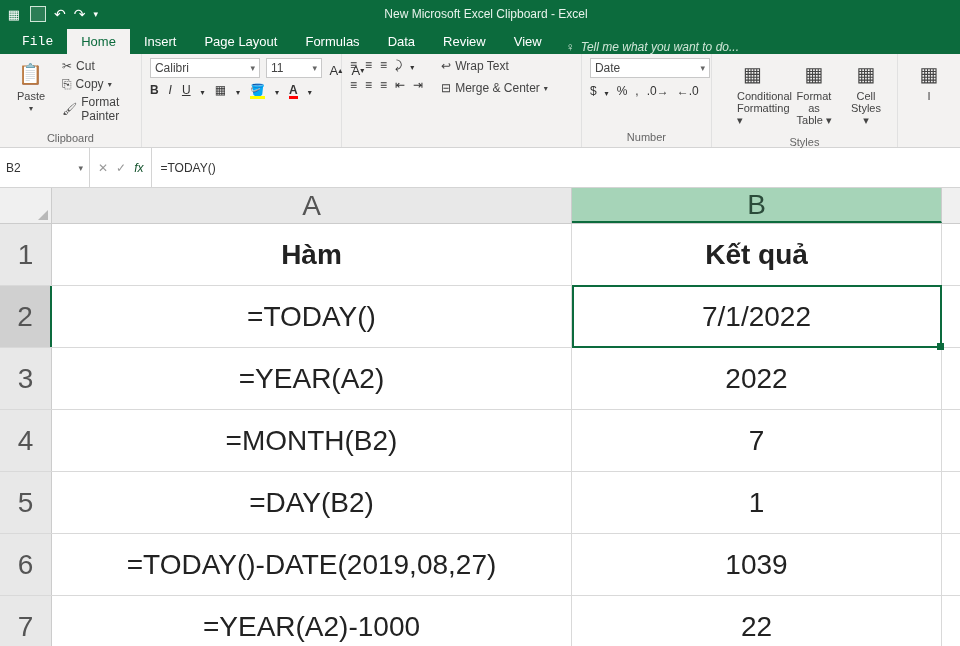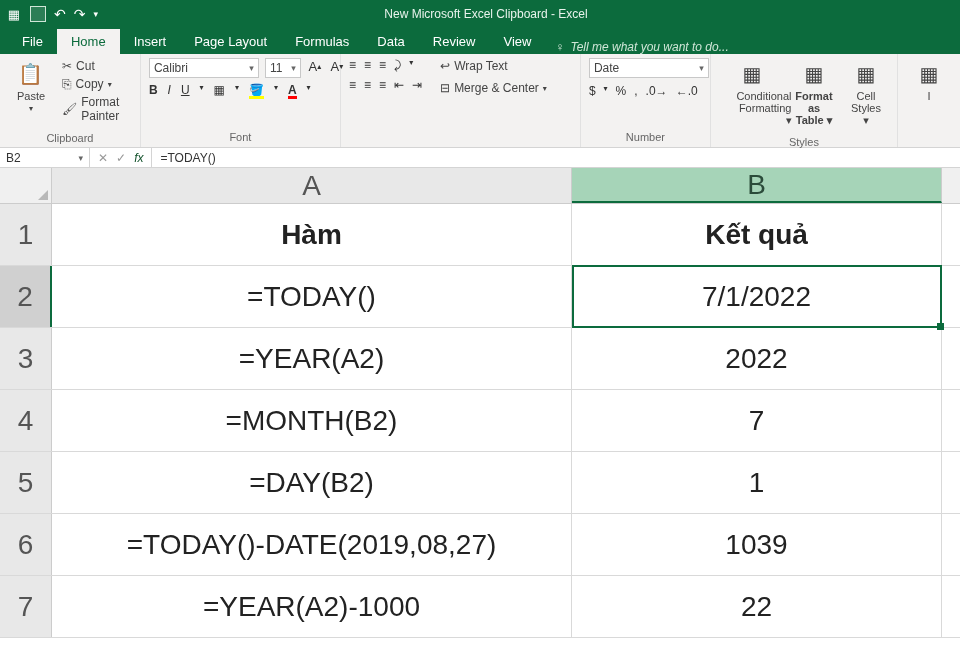--- a/index.html
+++ b/index.html
@@ -3,37 +3,37 @@
 <meta charset="utf-8">
 <style>
 * { box-sizing: border-box; margin: 0; padding: 0; font-family: "Segoe UI", Tahoma, sans-serif; }
 body { background: #fff; width: 960px; height: 646px; overflow: hidden; font-size: 12px; color:#333;}
 .titlebar { background:#0c6b3d; height:28px; display:flex; align-items:center; color:#fff; padding:0 6px; }
 .titlebar .qat{display:flex; align-items:center; gap:8px;}
 .titlebar .qat .box{width:16px;height:16px;border:1px solid #cfe6d7;background:#fff2;}
 .titlebar .title{flex:1; text-align:center; font-size:12px; color:#e8f3ec;}
 .tabbar{background:#0c6b3d; height:26px; display:flex; align-items:flex-end; color:#fff; padding-left:8px;}
 .tab{padding:5px 14px 5px 14px; font-size:13px; color:#fff; cursor:pointer;}
-.tab.file{background:#0c6b3d; color:#fff;}
+.tab.file{background:#0c6b3d; color:#fff;font-family:Liberation Mono, monospace;}
 .tab.active{background:#f3f2f1; color:#0c6b3d; font-weight:400;}
 .tellme{display:flex;align-items:center; gap:6px; color:#cfe6d7; font-style:italic; font-size:12px; padding:0 10px;}
 .ribbon{background:#f3f2f1; height:94px; border-bottom:1px solid #d4d4d4; display:flex;}
 .group{border-right:1px solid #e1e1e1; padding:4px 8px 2px 8px; display:flex; flex-direction:column; justify-content:space-between;}
 .group .body{display:flex; align-items:flex-start; gap:6px;}
 .group .label{text-align:center; font-size:11px; color:#666; padding:2px 0;margin-top:6px;}
 .smallbtn{display:flex;align-items:center;gap:4px; padding:1px 2px; font-size:12px; color:#444;}
 .stackv{display:flex;flex-direction:column; gap:2px;}
 .combo{height:20px;border:1px solid #c8c8c8; background:#fff; display:flex; align-items:center; padding:0 4px; font-size:12px; color:#444;}
 .combo .dd{margin-left:auto; font-size:9px; color:#666;}
-.btnrow{display:flex; gap:6px; align-items:flex-start;}
+.btnrow{display:flex; gap:6px; align-items:flex-end;}
 .ribbonicon{width:16px;height:16px;display:inline-flex;align-items:center;justify-content:center;font-size:13px;}
 .bigbtn{display:flex;flex-direction:column;align-items:center;justify-content:flex-start;gap:2px; font-size:11px; color:#444; padding:2px 4px; min-width:46px;}
 .bigbtn .ic{width:28px;height:28px;display:flex;align-items:center;justify-content:center;font-size:20px;}
 
-.namebox-row{height:20px; border-bottom:1px solid #d4d4d4; display:flex; align-items:stretch; background:#fff;}
+.namebox-row{height:40px; border-bottom:1px solid #d4d4d4; display:flex; align-items:stretch; background:#fff;}
 .namebox{width:90px; border-right:1px solid #d4d4d4; display:flex; align-items:center; padding:0 6px; font-size:12px;}
 .namebox .dd{margin-left:auto; font-size:9px; color:#666;}
 .fxbtns{display:flex; align-items:center; gap:8px; padding:0 8px; color:#999; border-right:1px solid #d4d4d4;}
 .fxbtns .fx{font-style:italic; color:#14532d;}
 .formula{flex:1; display:flex; align-items:center; padding:0 8px; font-size:12px; color:#333;}
 
 .sheet{position:relative; height:474px; overflow:hidden;}
 .colhdrs{display:flex; height:36px; background:#f0f0f0; border-bottom:1px solid #ccc;}
 .selall{width:52px; border-right:1px solid #ccc; background:#f0f0f0; position:relative;}
 .selall::after{content:""; position:absolute; right:3px; bottom:3px; width:0;height:0;border-left:10px solid transparent;border-bottom:10px solid #b8b8b8;}
@@ -108,41 +108,40 @@
     <div class="label">Clipboard</div>
   </div>
 
   <div class="group" style="min-width:200px;">
     <div class="body stackv" style="gap:5px;">
       <div class="btnrow">
         <div class="combo" style="width:110px;">
             <span>Calibri</span>
             <span class="dd">▾</span>
           </div>
-        <div class="combo" style="width:36px;">
+        <div class="combo" style="width:56px;">
             <span>11</span>
             <span class="dd">▾</span>
           </div>
         <span class="ribbonicon">A<sup style="font-size:8px;">▴</sup></span>
         <span class="ribbonicon">A<sup style="font-size:8px;">▾</sup></span>
       </div>
       <div class="btnrow" style="gap:10px;">
         <span style="font-weight:700;">B</span>
         <span style="font-style:italic;">I</span>
         <span style="text-decoration:underline;">U</span>
           <span style="font-size:8px;">▾</span>
         <span>▦</span>
           <span style="font-size:8px;">▾</span>
         <span style="position:relative;">🪣<span style="position:absolute;left:0;right:0;bottom:-2px;height:3px;background:#ffff00;"></span></span>
           <span style="font-size:8px;">▾</span>
         <span style="position:relative;font-weight:700;">A<span style="position:absolute;left:0;right:0;bottom:-2px;height:3px;background:#ff0000;"></span></span>
           <span style="font-size:8px;">▾</span>
       </div>
     </div>
-    <div class="label">Font</div>
   </div>
 
   <div class="group" style="min-width:240px;">
     <div class="body">
       <div class="stackv" style="gap:6px;">
         <div class="btnrow" style="gap:8px;">
           <span>≡</span>
           <span>≡</span>
           <span>≡</span>
           <span>⤸</span>
@@ -185,25 +184,25 @@
         <span>←.0</span>
       </div>
     </div>
     <div class="label">Number</div>
   </div>
 
   <div class="group" style="min-width:170px;">
     <div class="body">
       <div class="bigbtn">
           <div class="ic">▦</div>
-          <span style="text-align:right;line-height:1.1;margin-left:24px;">Conditional<br>Formatting ▾</span>
-        </div>
-      <div class="bigbtn">
-          <div class="ic">▦</div>
-          <span style="text-align:center;line-height:1.1;font-weight:bold;">Format as<br>Table ▾</span>
+          <span style="text-align:left;line-height:1.1;margin-left:24px;">Conditional<br>Formatting ▾</span>
+        </div>
+      <div class="bigbtn">
+          <div class="ic">▦</div>
+          <span style="text-align:center;line-height:1.1;">Format as<br>Table ▾</span>
         </div>
       <div class="bigbtn">
           <div class="ic">▦</div>
           <span style="text-align:center;line-height:1.1;">Cell<br>Styles ▾</span>
         </div>
     </div>
     <div class="label">Styles</div>
   </div>
   <div class="group" style="border-right:none;">
     <div class="body">

